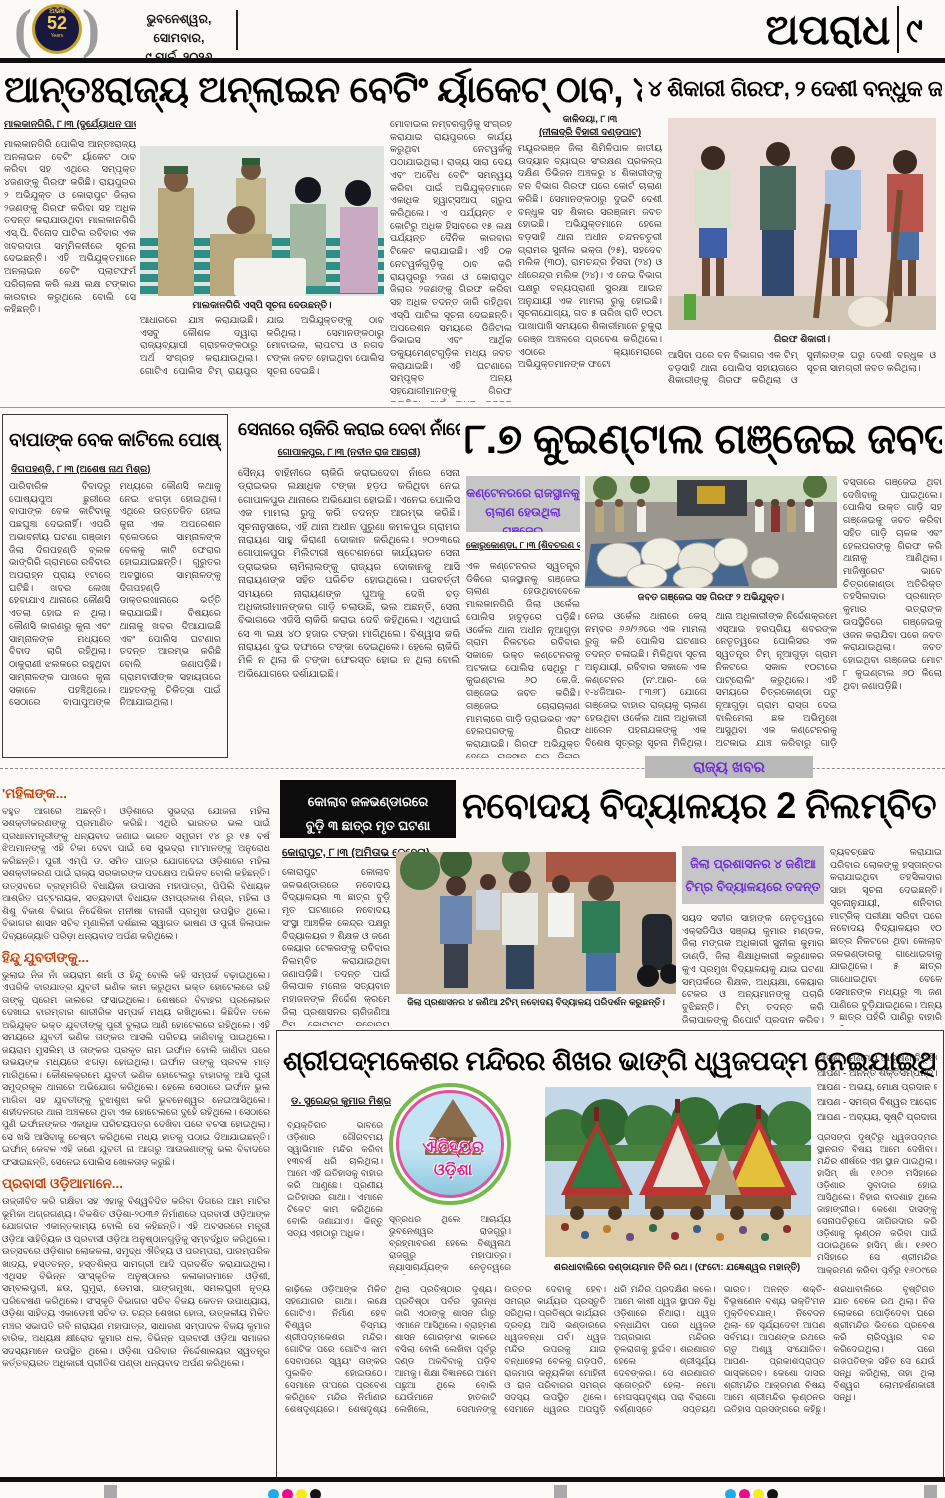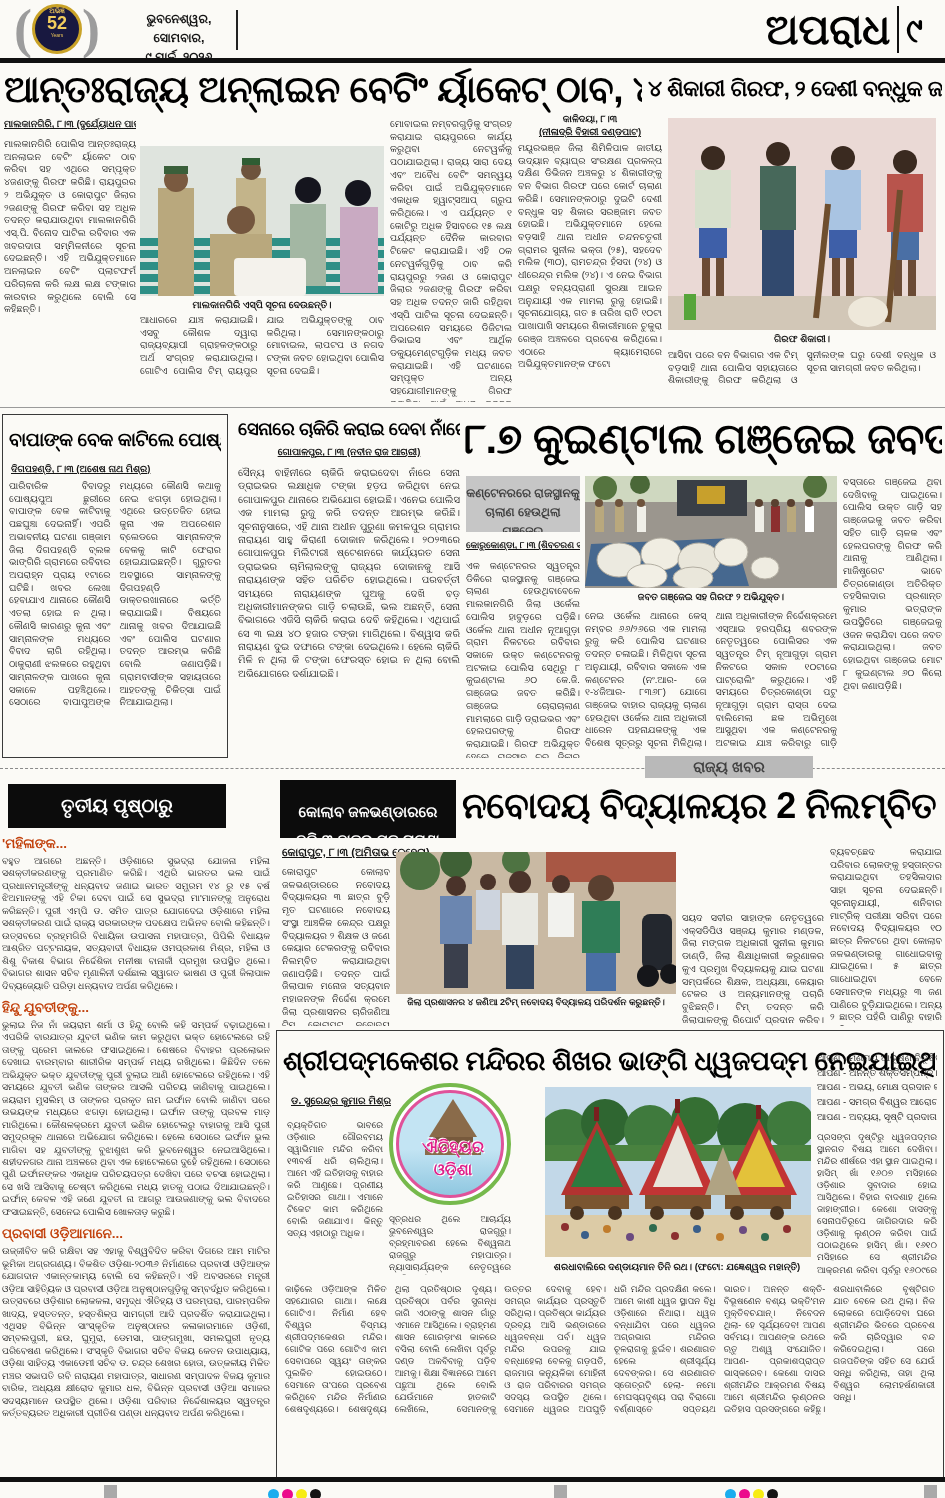--- a/index.html
+++ b/index.html
@@ -4,21 +4,21 @@
 <style>
   html,body{margin:0;padding:0;background:#8a8a8a;}
   .page{position:relative;width:945px;height:1498px;margin:0 auto;background:#fbfaf6;
         overflow:hidden;font-family:"Liberation Sans",sans-serif;color:#141414;}
   .abs{position:absolute;}
   .jtext{font-size:9.5px;line-height:1.34;text-align:justify;overflow:hidden;color:#1b1b1b;}
   .hl{font-weight:bold;white-space:nowrap;overflow:hidden;letter-spacing:-0.5px;color:#000;}
   .dl{font-weight:bold;font-size:9.5px;text-decoration:underline;overflow:hidden;white-space:nowrap;}
   .cap{font-size:9.5px;font-weight:bold;text-align:center;overflow:hidden;white-space:nowrap;}
   .kblack{background:#0c0c0c;color:#ffffff;font-weight:bold;text-align:center;overflow:hidden;}
-  .kgray{background:#c6c6c6;color:#404040;font-weight:bold;text-align:center;overflow:hidden;}
+  .kgray{background:#c6c6c6;color:#6d28d9;font-weight:bold;text-align:center;overflow:hidden;}
   .rule{background:#111;}
   .dashrule{border-top:1px dashed #8a8a8a;}
   .solidrule{border-top:1px solid #9a9a9a;}
   .photo{overflow:hidden;background:#ddd;}
   .photo svg{display:block;}
   .boxed{border:1.3px solid #3a3a3a;background:#fbfaf6;}
   .lead{font-weight:bold;font-size:13.5px;margin:8px 0 3px 0;color:#c2410c;}
   .logo-circle{width:50px;height:50px;border-radius:50%;background:#181840;border:3px solid #c9a227;
                display:flex;flex-direction:column;align-items:center;justify-content:flex-start;box-sizing:border-box;}
   .logo-circle .t{color:#e9c35a;font-size:7px;line-height:1;font-weight:bold;}
@@ -183,30 +183,29 @@
     </svg>
   </div>
   <div class="abs cap" style="left:585px;top:591px;width:252px;">ଜବତ ଗଞ୍ଜେଇ ସହ ଗିରଫ ୨ ଅଭିଯୁକ୍ତ।</div>
   <div class="abs jtext" style="left:585px;top:610px;width:252px;height:148px;column-count:2;column-gap:9px;">ନେଇ ଓର୍କେଲ ଥାନାରେ କେସ୍ ନମ୍ବର ୬୬/୨୬ରେ ଏକ ମାମଲା ରୁଜୁ କରି ପୋଲିସ ଘଟଣାର ତଦନ୍ତ ଚଳାଇଛି। ମିଳିଥିବା ସୂଚନା ଅନୁଯାୟୀ, ରବିବାର ସକାଳେ ଏକ କଣ୍ଟେନର (ନଂ.ଆର- ଜେ ୧-୪ଜିଆର- ୮୩୬୮) ଯୋଗେ ଗଞ୍ଜେଇ ବାହାର ରାଜ୍ୟକୁ ଚାଲାଣ ହେଉଥିବା ଓର୍କେଲ ଥାନା ଅଧିକାରୀ ଧାରେନ ପହନାଯକଙ୍କୁ ଏକ ବିଶେଷ ସୂତ୍ରରୁ ସୂଚନା ମିଳିଥିଲା। ଥାନା ଅଧିକାରୀଙ୍କ ନିର୍ଦ୍ଦେଶକ୍ରମେ ଏସ୍ଆଇ ହରପ୍ରିୟ ଶବରଙ୍କ ନେତୃତ୍ୱରେ ପୋଲିସର ଏକ ସ୍ୱତନ୍ତ୍ର ଟିମ୍ ନୂଆଗୁଡ଼ା ଗ୍ରାମ ନିକଟରେ ସକାଳ ୧୦ଟାରେ ପାଟ୍ରୋଲିଂ କରୁଥିଲେ। ଏହି ସମୟରେ ଚିତ୍ରକୋଣ୍ଡା ପଟୁ ନୂଆଗୁଡ଼ା ଗ୍ରାମ ରାସ୍ତା ଦେଇ ବାଲିମେଲା ଛକ ଅଭିମୁଖେ ଆସୁଥିବା ଏକ କଣ୍ଟେନରକୁ ଅଟକାଇ ଯାଞ୍ଚ କରିବାରୁ ଗାଡ଼ି ଭିତରେ ତିଆରି କରାଯାଇଥିବା ଏକ ସ୍ୱତନ୍ତ୍ର ଡିକି ଭିତରେ ପ୍ରାୟ ୨୯ଟି ଗଣି ବସ୍ତାରେ ଗଞ୍ଜେଇ ଥିବା ଦେଖିବାକୁ ପାଇଥିଲେ। ଏହି ଘଟଣାର ତଦନ୍ତ ଏସ୍ଆଇ ଅଜିତ ସିଂ ବରିହା ଜାରି ରଖିଛନ୍ତି ବୋଲି ଥାନା ଅଧିକାରୀ ପହନାଯକ ସୂଚନା ଦେଇଛନ୍ତି।</div>
   <div class="abs jtext" style="left:843px;top:476px;width:99px;height:282px;">ବସ୍ତାରେ ଗଞ୍ଜେଇ ଥିବା ଦେଖିବାକୁ ପାଇଥିଲେ। ପୋଲିସ ଉକ୍ତ ଗାଡ଼ି ସହ ଗଞ୍ଜେଇକୁ ଜବତ କରିବା ସହିତ ଗାଡ଼ି ଚାଳକ ଏବଂ ହେଲପରଙ୍କୁ ଗିରଫ କରି ଥାନାକୁ ଆଣିଥିଲା। ମାଜିଷ୍ଟ୍ରେଟ ଭାବେ ଚିତ୍ରକୋଣ୍ଡା ଅତିରିକ୍ତ ତହସିଲଦାର ପ୍ରଶାନ୍ତ କୁମାର ଭତ୍ରାଙ୍କ ଉପସ୍ଥିତିରେ ଗଞ୍ଜେଇକୁ ଓଜନ କରାଯିବା ପରେ ଜବତ କରାଯାଇଥିଲା। ଜବତ ହୋଇଥିବା ଗଞ୍ଜେଇ ମୋଟ ୮ କୁଇଣ୍ଟାଲ ୬୦ କିଲୋ ଥିବା ଜଣାପଡ଼ିଛି।</div>
 
   <div class="abs dashrule" style="left:0;top:768px;width:945px;height:0;"></div>
   <div class="abs kgray" style="left:645px;top:756px;width:168px;height:22px;font-size:15px;line-height:22px;background:#b9b9b9;">ରାଜ୍ୟ ଖବର</div>
 
   <div class="abs" style="left:2px;top:778px;width:268px;height:694px;overflow:hidden;">
-    <div class="kblack" style="width:218px;height:44px;font-size:19px;line-height:44px;margin:6px 0 0 6px;">ତୃତୀୟ ପୃଷ୍ଠାରୁ</div>
     <div class="lead">'ମହିଳାଙ୍କ...</div>
     <div class="jtext" style="font-size:9.3px;">ବହୁତ ଆଗରେ ଅଛନ୍ତି। ଓଡ଼ିଶାରେ ସୁଭଦ୍ରା ଯୋଜନା ମହିଳା ସଶକ୍ତୀକରଣଙ୍କୁ ପ୍ରମାଣିତ କରିଛି। ଏଥିରି ଭାରତର ଭଲ ପାଇଁ ପ୍ରଧାନମନ୍ତ୍ରୀଙ୍କୁ ଧନ୍ୟବାଦ ଜଣାଇ ଭାରତ ସମ୍ଭ୍ରମ ୧୪ ରୁ ୧୫ ବର୍ଷ ଝିଅମାନଙ୍କୁ ଏହି ଟିକା ଦେବା ପାଇଁ ସେ ସୁଭଦ୍ରା ମା'ମାନଙ୍କୁ ଅନୁରୋଧ କରିଛନ୍ତି। ପୁରୀ ଏମ୍ପି ଡ. ସମିତ ପାତ୍ର ଯୋଗଦେଇ ଓଡ଼ିଶାରେ ମହିଳା ସଶକ୍ତୀକରଣ ପାଇଁ ରାଜ୍ୟ ସରକାରଙ୍କ ପଦକ୍ଷେପ ଅଭିନବ ବୋଲି କହିଛନ୍ତି। ଉତ୍ସବରେ ବ୍ରହ୍ମଗିରି ବିଧାୟିକା ଉପାସନା ମହାପାତ୍ର, ପିପିଲି ବିଧାୟକ ଆଶ୍ରିତ ପଟ୍ଟନାୟକ, ସତ୍ୟବାଦୀ ବିଧାୟକ ଓମପ୍ରକାଶ ମିଶ୍ର, ମହିଳା ଓ ଶିଶୁ ବିକାଶ ବିଭାଗ ନିର୍ଦ୍ଦେଶିକା ମନୀଷା ବାନାର୍ଜୀ ପ୍ରମୁଖ ଉପସ୍ଥିତ ଥିଲେ। ବିଭାଗର ଶାସନ ସଚିବ ମୃଣାଳିନୀ ଦର୍ଶଛାଲ ସ୍ୱାଗତ ଭାଷଣ ଓ ପୁରୀ ଜିଲାପାଳ ଦିବ୍ୟଜ୍ୟୋତି ପରିଡ଼ା ଧନ୍ୟବାଦ ଅର୍ପଣ କରିଥିଲେ।</div>
     <div class="lead">ହିନ୍ଦୁ ଯୁବତୀଙ୍କୁ...</div>
     <div class="jtext" style="font-size:9.3px;">ଭୁଲାଇ ନିଜ ନାଁ ଜୟରାମ ଶର୍ମା ଓ ହିନ୍ଦୁ ବୋଲି କହି ସମ୍ପର୍କ ବଢ଼ାଇଥିଲେ। ଏପରିକି ବାରଯାତ୍ର ଯୁବତୀ ଭଣିକ କାମ କରୁଥିବା ଭକ୍ତ ହୋଟେଲରେ ରହି ତାଙ୍କୁ ପ୍ରେମ ଜାଲରେ ଫସାଇଥିଲେ। ଶେଷରେ ବିବାହର ପ୍ରଲୋଭନ ଦେଖାଇ ବାରମ୍ବାର ଶାରୀରିକ ସମ୍ପର୍କ ମଧ୍ୟ ରଖିଥିଲେ। କିଛିଦିନ ତଳେ ଅଭିଯୁକ୍ତ ଭକ୍ତ ଯୁବତୀଙ୍କୁ ପୁରୀ ବୁଲାଇ ଆଣି ହୋଟେଲରେ ରହିଥିଲେ। ଏହି ସମୟରେ ଯୁବତୀ ଭଣିକ ତାଙ୍କର ଆସଲି ପରିଚୟ ଜାଣିବାକୁ ପାଇଥିଲେ। ଜୟରାମ ମୁସଲିମ୍ ଓ ତାଙ୍କର ପ୍ରକୃତ ନାମ ଇର୍ଫାନ ବୋଲି ଜାଣିବା ପରେ ଉଭୟଙ୍କ ମଧ୍ୟରେ ଝଗଡ଼ା ହୋଇଥିଲା। ଇର୍ଫାନ ତାଙ୍କୁ ପ୍ରବଳ ମାଡ଼ ମାରିଥିଲେ। କୌଶଳକ୍ରମେ ଯୁବତୀ ଭଣିକ ହୋଟେଲରୁ ବାହାରକୁ ଆସି ପୁରୀ ସମୁଦ୍ରକୂଳ ଥାନାରେ ଅଭିଯୋଗ କରିଥିଲେ। ହେଲେ ସେଠାରେ ଇର୍ଫାନ ଭୁଲ ମାଗିବା ସହ ଯୁବତୀଙ୍କୁ ବୁଝାଶୁଝା କରି ଭୁବନେଶ୍ୱର ନେଇଆସିଥିଲେ। ଶହୀଦନଗର ଥାନା ଅଞ୍ଚଳରେ ଥିବା ଏକ ହୋଟେଲରେ ଦୁହେଁ ରହିଥିଲେ। ସେଠାରେ ପୁଣି ଇର୍ଫାନଙ୍କର ଏକାଧିକ ପରିଚୟପତ୍ର ଦେଖିବା ପରେ ବଚସା ହୋଇଥିଲା। ସେ ଖସି ଆସିବାକୁ ଚେଷ୍ଟା କରିଥିଲେ ମଧ୍ୟ ହାତକୁ ପଠାଇ ଦିଆଯାଇଛନ୍ତି। ଇର୍ଫାନ୍ କେବଳ ଏହି ଜଣେ ଯୁବତୀ ନା ଆଗରୁ ଆଉଜଣାଙ୍କୁ ଭଲ ବିବାଦରେ ଫସାଇଛନ୍ତି, ସେନେଇ ପୋଲିସ ଖୋଳତାଡ଼ କରୁଛି।</div>
     <div class="lead">ପ୍ରବାସୀ ଓଡ଼ିଆମାନେ...</div>
     <div class="jtext" style="font-size:9.3px;">ଉଜ୍ଜୀବିତ କରି ରକ୍ଷିବା ସହ ଏହାକୁ ବିଶ୍ୱବିଦିତ କରିବା ଦିଗରେ ଆମ ମାଟିର ଭୂମିକା ଅଗ୍ରଗଣ୍ୟ। ବିକଶିତ ଓଡ଼ିଶା-୨୦୩୬ ନିର୍ମାଣରେ ପ୍ରବାସୀ ଓଡ଼ିଆଙ୍କ ଯୋଗଦାନ ଏକାନ୍ତକାମ୍ୟ ବୋଲି ସେ କହିଛନ୍ତି। ଏହି ଅବସରରେ ମନ୍ତ୍ରୀ ଓଡ଼ିଆ ସାହିତ୍ୟିକ ଓ ପ୍ରବାସୀ ଓଡ଼ିଆ ଅନୁଷ୍ଠାନଗୁଡ଼ିକୁ ସମ୍ବର୍ଦ୍ଧିତ କରିଥିଲେ। ଉତ୍ସବରେ ଓଡ଼ିଶାର ଲୋକକଳା, ସମୃଦ୍ଧ ଐତିହ୍ୟ ଓ ପରମ୍ପରା, ପାରମ୍ପରିକ ଖାଦ୍ୟ, ହସ୍ତତନ୍ତ, ହସ୍ତଶିଳ୍ପ ସାମଗ୍ରୀ ଆଦି ପ୍ରଦର୍ଶିତ କରାଯାଇଥିଲା। ଏଥିସହ ବିଭିନ୍ନ ସାଂସ୍କୃତିକ ଅନୁଷ୍ଠାନର କଳାକାରମାନେ ଓଡ଼ିଶୀ, ସମ୍ବଲପୁରୀ, ଛଉ, ଘୁମୁରା, ଡେମସା, ପାଙ୍ଗମୁଖା, ସମଲଘୁରୀ ନୃତ୍ୟ ପରିବେଷଣ କରିଥିଲେ। ସଂସ୍କୃତି ବିଭାଗର ସଚିବ ବିଜୟ କେତନ ଉପାଧ୍ୟାୟ, ଓଡ଼ିଶା ସାହିତ୍ୟ ଏକାଡେମୀ ସଚିବ ଡ. ଚନ୍ଦ୍ର ଶେଖର ହୋତା, ଉତ୍କଳୀୟ ମିଳିତ ମଞ୍ଚର ସଭାପତି ରବି ନାରାୟଣ ମହାପାତ୍ର, ସାଧାରଣ ସମ୍ପାଦକ ବିଜୟ କୁମାର ବାରିକ, ଅଧ୍ୟକ୍ଷ କ୍ଷୀରୋଦ କୁମାର ଧଳ, ବିଭିନ୍ନ ପ୍ରବାସୀ ଓଡ଼ିଆ ସମାଜର ସଦସ୍ୟମାନେ ଉପସ୍ଥିତ ଥିଲେ। ଓଡ଼ିଶା ପରିବାର ନିର୍ଦ୍ଦେଶାଳୟର ସ୍ୱତନ୍ତ୍ର କର୍ତ୍ତବ୍ୟରତ ଅଧିକାରୀ ପ୍ରୀତିଶ ପଣ୍ଡା ଧନ୍ୟବାଦ ଅର୍ପଣ କରିଥିଲେ।</div>
   </div>
 
-  <div class="abs kblack" style="left:280px;top:780px;width:176px;height:58px;font-size:15px;line-height:1.85;padding-top:18px;box-sizing:border-box;">
+  <div class="abs kblack" style="left:280px;top:780px;width:176px;height:58px;font-size:13px;line-height:1.85;padding-top:10px;box-sizing:border-box;">
     <div>କୋଲାବ ଜଳଭଣ୍ଡାରରେ</div>
     <div>ବୁଡ଼ି ୩ ଛାତ୍ର ମୃତ ଘଟଣା</div>
   </div>
   <div class="abs hl" style="left:462px;top:780px;width:480px;height:52px;font-size:36px;line-height:52px;">ନବୋଦୟ ବିଦ୍ୟାଳୟର 2 ନିଲମ୍ବିତ</div>
   <div class="abs dl" style="left:282px;top:846px;width:150px;font-size:11px;">କୋରାପୁଟ, ୮।୩ (ଅମିତାଭ ବେହେରା)</div>
   <div class="abs jtext" style="left:282px;top:866px;width:108px;height:160px;">କୋରାପୁଟ କୋଲାବ ଜଳଭଣ୍ଡାରରେ ନବୋଦୟ ବିଦ୍ୟାଳୟର ୩ ଛାତ୍ର ବୁଡ଼ି ମୃତ ଘଟଣାରେ ନବୋଦୟ ସଂସ୍ଥା ଆଞ୍ଚଳିକ କେନ୍ଦ୍ର ପକ୍ଷରୁ ବିଦ୍ୟାଳୟର ୨ ଶିକ୍ଷକ ଓ ଜଣେ କେୟାର ଟେକରଙ୍କୁ ରବିବାର ନିଲମ୍ବିତ କରାଯାଇଥିବା ଜଣାପଡ଼ିଛି। ତଦନ୍ତ ପାଇଁ ଜିଲାପାଳ ମନୋଜ ସତ୍ୟବାନ ମହାଜନଙ୍କ ନିର୍ଦ୍ଦେଶ କ୍ରମେ ଜିଲା ପ୍ରଶାସନର ଚାରିଜଣିଆ ଟିମ୍ କୋରାପୁଟ ନବୋଦୟ ବିଦ୍ୟାଳୟକୁ ପରିଦର୍ଶନ କରିଛନ୍ତି। କୋରାପୁଟ ତହସିଲଦାର</div>
 
   <div class="abs photo" style="left:396px;top:852px;width:280px;height:142px;">
     <svg width="280" height="142" viewBox="0 0 280 142">
       <rect width="280" height="142" fill="#c9b9a3"></rect>
@@ -229,20 +228,24 @@
         <circle cx="92" cy="30" r="8" fill="#4a332a"></circle>
           <rect x="80" y="38" width="24" height="40" fill="#cdd4de"></rect>
       </g>
       <rect x="246" y="62" width="30" height="56" rx="8" fill="#23272e"></rect>
         <circle cx="252" cy="124" r="11" fill="#15161a"></circle>
         <circle cx="274" cy="122" r="10" fill="#15161a"></circle>
     </svg>
   </div>
   <div class="abs cap" style="left:396px;top:997px;width:280px;font-size:9px;">ଜିଲା ପ୍ରଶାସନର ୪ ଜଣିଆ 2ଟିମ୍ ନବୋଦୟ ବିଦ୍ୟାଳୟ ପରିଦର୍ଶନ କରୁଛନ୍ତି।</div>
 
+  <div class="abs kgray" style="left:682px;top:846px;width:142px;height:58px;font-size:12.5px;line-height:1.8;padding-top:7px;box-sizing:border-box;">
+    <div>ଜିଲା ପ୍ରଶାସନର ୪ ଜଣିଆ</div>
+    <div>ଟିମ୍‌ର ବିଦ୍ୟାଳୟରେ ତଦନ୍ତ</div>
+  </div>
   <div class="abs jtext" style="left:682px;top:912px;width:142px;height:114px;">ସୟଦ ସବୀର ସାହାଙ୍କ ନେତୃତ୍ୱରେ ଏକ୍ସଡିପିଓ ସଞ୍ଜୟ କୁମାର ମଣ୍ଡଳ, ଜିଲା ମଙ୍ଗକ ଅଧିକାରୀ ସୁନୀଲ କୁମାର ଡାଣ୍ଡି, ଜିଲା ଶିକ୍ଷାଧିକାରୀ କରୁଣାକର କୁଏ ପ୍ରମୁଖ ବିଦ୍ୟାଳୟକୁ ଯାଇ ଘଟଣା ସମ୍ପର୍କରେ ଶିକ୍ଷକ, ଅଧ୍ୟକ୍ଷା, କେୟାର ଟେକର ଓ ଅନ୍ୟମାନଙ୍କୁ ପଚାରି ବୁଝିଛନ୍ତି। ଟିମ୍ ତଦନ୍ତ କରି ଜିଲାପାଳଙ୍କୁ ରିପୋର୍ଟ ପ୍ରଦାନ କରିବ। ରବିବାର ୩ ମୃତଦେହକୁ</div>
   <div class="abs jtext" style="left:830px;top:846px;width:112px;height:180px;">ବ୍ୟବଚ୍ଛେଦ କରାଯାଇ ପରିବାର ଲୋକଙ୍କୁ ହସ୍ତାନ୍ତର କରାଯାଇଥିବା ତହସିଲଦାର ସାହା ସୂଚନା ଦେଇଛନ୍ତି। ସୂଚନାନୁଯାୟୀ, ଶନିବାର ମାଟ୍ରିକ୍ ପରୀକ୍ଷା ସରିବା ପରେ ନବୋଦୟ ବିଦ୍ୟାଳୟର ୧୦ ଛାତ୍ର ନିକଟରେ ଥିବା କୋଲାବ ଜଳଭଣ୍ଡାରକୁ ଗାଧୋଇବାକୁ ଯାଇଥିଲେ। ୫ ଛାତ୍ର ଗାଧୋଇଥିବା ବେଳେ ସେମାନଙ୍କ ମଧ୍ୟରୁ ୩ ଜଣ ପାଣିରେ ବୁଡ଼ିଯାଇଥିଲେ। ଅନ୍ୟ ୨ ଛାତ୍ର ପହଁରି ପାଣିରୁ ବାହାରି ଆସିଥିଲେ। ଗ୍ରାମବାସୀଙ୍କ ସହାୟତାରେ ୩ ମୃତଦେହ ଜବତ କରି କୋରାପୁଟ ମେଡିକାଲକୁ ପଠାଯାଇଥିଲା।</div>
 
   <div class="abs boxed" style="left:276px;top:1030px;width:666px;height:446px;">
     <div class="hl" style="position:absolute;left:6px;top:8px;width:652px;height:44px;font-size:27px;line-height:44px;text-align:center;">ଶ୍ରୀପଦ୍ମକେଶର ମନ୍ଦିରର ଶିଖର ଭାଙ୍ଗି ଧ୍ୱଜପଦ୍ମ ନେଇଯାଇଥିଲା କେଶୋ ଦାସମାରୁ</div>
     <div style="position:absolute;left:14px;top:64px;font-size:10px;font-weight:bold;text-decoration:underline;">ଡ. ସୁରେନ୍ଦ୍ର କୁମାର ମିଶ୍ର</div>
     <div class="jtext" style="position:absolute;left:10px;top:88px;width:96px;height:156px;font-size:9px;">ବ୍ୟକ୍ତିଗତ ଭାବରେ ଓଡ଼ିଶାର ଗୌରବମୟ ସ୍ୱାଭିମାନ ମନ୍ଦିର କରିବା ୧୩ବର୍ଷ ଧରି ଚାଲିଥିଲା। ଆମେ ଏହି ଇତିହାସକୁ ବାହାର କରି ଆଣୁଛେ। ପ୍ରଣୀୟ ଇତିହାସର ଗାଥା। ଏମାନେ ଟିକେଟ କାମ କରିଥିଲେ ବୋଲି ଜଣାଯାଏ। କିନ୍ତୁ ସତ୍ୟ ଏହାଠାରୁ ଅଧିକ।</div>
 
     <div class="abs badge" style="left:112px;top:52px;width:122px;height:122px;border:4px solid #76b94c;background:#fff;">
       <div class="badge" style="position:absolute;left:3px;top:3px;width:108px;height:108px;border:3px solid #e0529a;background:linear-gradient(#c3e4f3 55%,#8fc7e0);overflow:hidden;">

